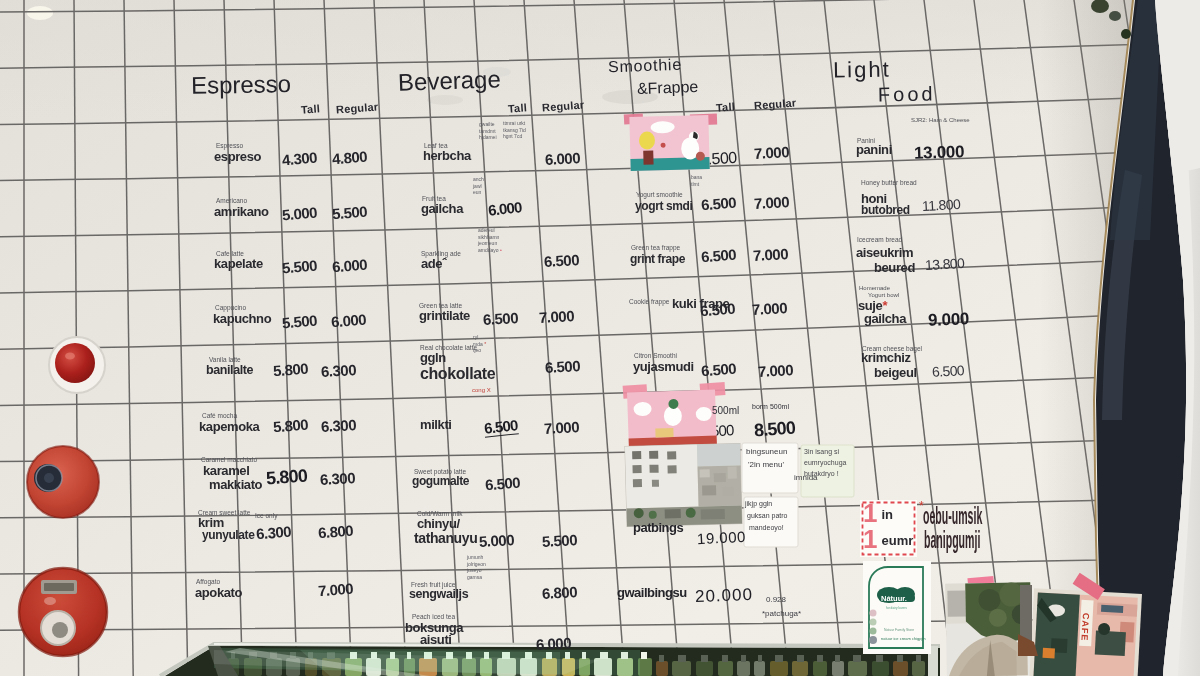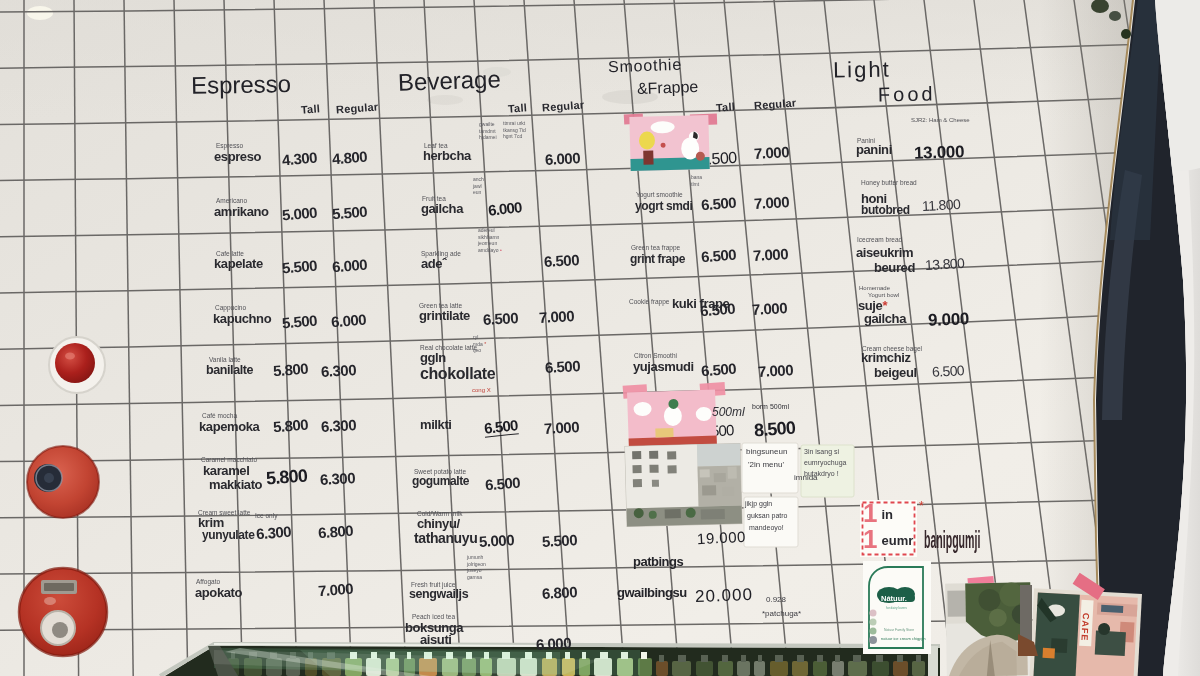--- a/index.html
+++ b/index.html
@@ -584,38 +584,38 @@
 <div class="tx e" style="left:629px;top:299px;">Cookie  frappe</div>
 <div class="tx k" style="left:628px;top:297px;padding-left:44px;">kuki frape</div>
 <div class="tx p" style="left:700px;top:302px;transform:rotate(-4deg);">6.500</div>
 <div class="tx p" style="left:752px;top:301px;transform:rotate(-3deg);">7.000</div>
 
 <div class="tx e" style="left:634px;top:353px;">Citron  Smoothi</div>
 <div class="tx k" style="left:633px;top:360px;">yujasmudi</div>
 <div class="tx p" style="left:701px;top:362px;transform:rotate(-4deg);">6.500</div>
 <div class="tx p" style="left:758px;top:363px;transform:rotate(-3deg);">7.000</div>
 
-<div class="tx sm" style="left:712px;top:406px;font-size:12px;font-style:italic;">500ml</div>
+<div class="tx sm" style="left:712px;top:406px;font-size:10px;">500ml</div>
 <div class="tx sm" style="left:752px;top:403px;font-size:7px;">borm 500ml</div>
 
 <div class="tx pb" style="left:754px;top:420px;transform:rotate(-4deg);font-size:18px;">8.500</div>
 
 <div class="tx n2" style="left:746px;top:447px;font-size:8px;">bingsuneun</div>
 <div class="tx n2" style="left:748px;top:460px;font-size:8px;">'2in menu'</div>
 <div class="tx n2" style="left:750px;top:473px;font-size:8px;margin-left:44px;">imnida</div>
 
 <div class="tx n3" style="left:804px;top:447px;font-size:7px;">3in isang si</div>
 <div class="tx n3" style="left:804px;top:458px;font-size:7px;">eumryochuga</div>
 <div class="tx n3" style="left:804px;top:469px;font-size:7px;">butakdryo !</div>
 
 <div class="tx n2" style="left:745px;top:500px;font-size:7px;">jikjp ggln</div>
 <div class="tx n2" style="left:747px;top:512px;font-size:7px;">guksan patro</div>
 <div class="tx n2" style="left:749px;top:524px;font-size:7px;">mandeoyo!</div>
 
-<div class="tx kb" style="left:633px;top:555px;">patbings</div>
+<div class="tx kb" style="left:633px;top:521px;">patbings</div>
 <div class="tx pt2" style="left:697px;top:530px;transform:rotate(-3deg);font-size:15px;letter-spacing:0.5px;">19.000</div>
 
 <div class="tx n2" style="left:762px;top:581px;font-size:8px;margin-top:28px;">*patchuga*</div>
 <div class="tx n2" style="left:766px;top:595px;font-size:8px;">0.928</div>
 
 <div class="tx kb" style="left:617px;top:586px;">gwailbingsu</div>
 <div class="tx pt2" style="left:695px;top:587px;transform:rotate(-2deg);font-size:17px;letter-spacing:1px;">20.000</div>
 
 <div class="tx e" style="left:911px;top:117px;font-size:6px;">SJR2:  Ham &amp; Cheese</div>
 
@@ -643,13 +643,14 @@
 <div class="tx k" style="left:861px;top:351px;">krimchiz</div>
 <div class="tx k" style="left:874px;top:366px;">beigeul</div>
 <div class="tx pl" style="left:932px;top:364px;transform:rotate(-3deg);">6.500</div>
 
 <div class="tx card" style="left:863px;top:500px;"><span class="one">1</span><span class="inb">in</span></div>
 
 <div class="tx card" style="left:863px;top:526px;"><span class="one">1</span><span class="inb">eumr</span></div>
 
 <div class="tx e" style="left:919px;top:500px;font-size:12px;"><span style="color:#d23a30">*</span></div>
 
+<div class="tx krx" style="left:923px;top:503px;"><span style="display:inline-block;transform:scaleX(0.44);transform-origin:0 0">oebu-umsik</span></div>
 <div class="tx krx" style="left:924px;top:527px;"><span style="display:inline-block;transform:scaleX(0.44);transform-origin:0 0">banipgumji</span></div>
 </div>
 </body></html>

